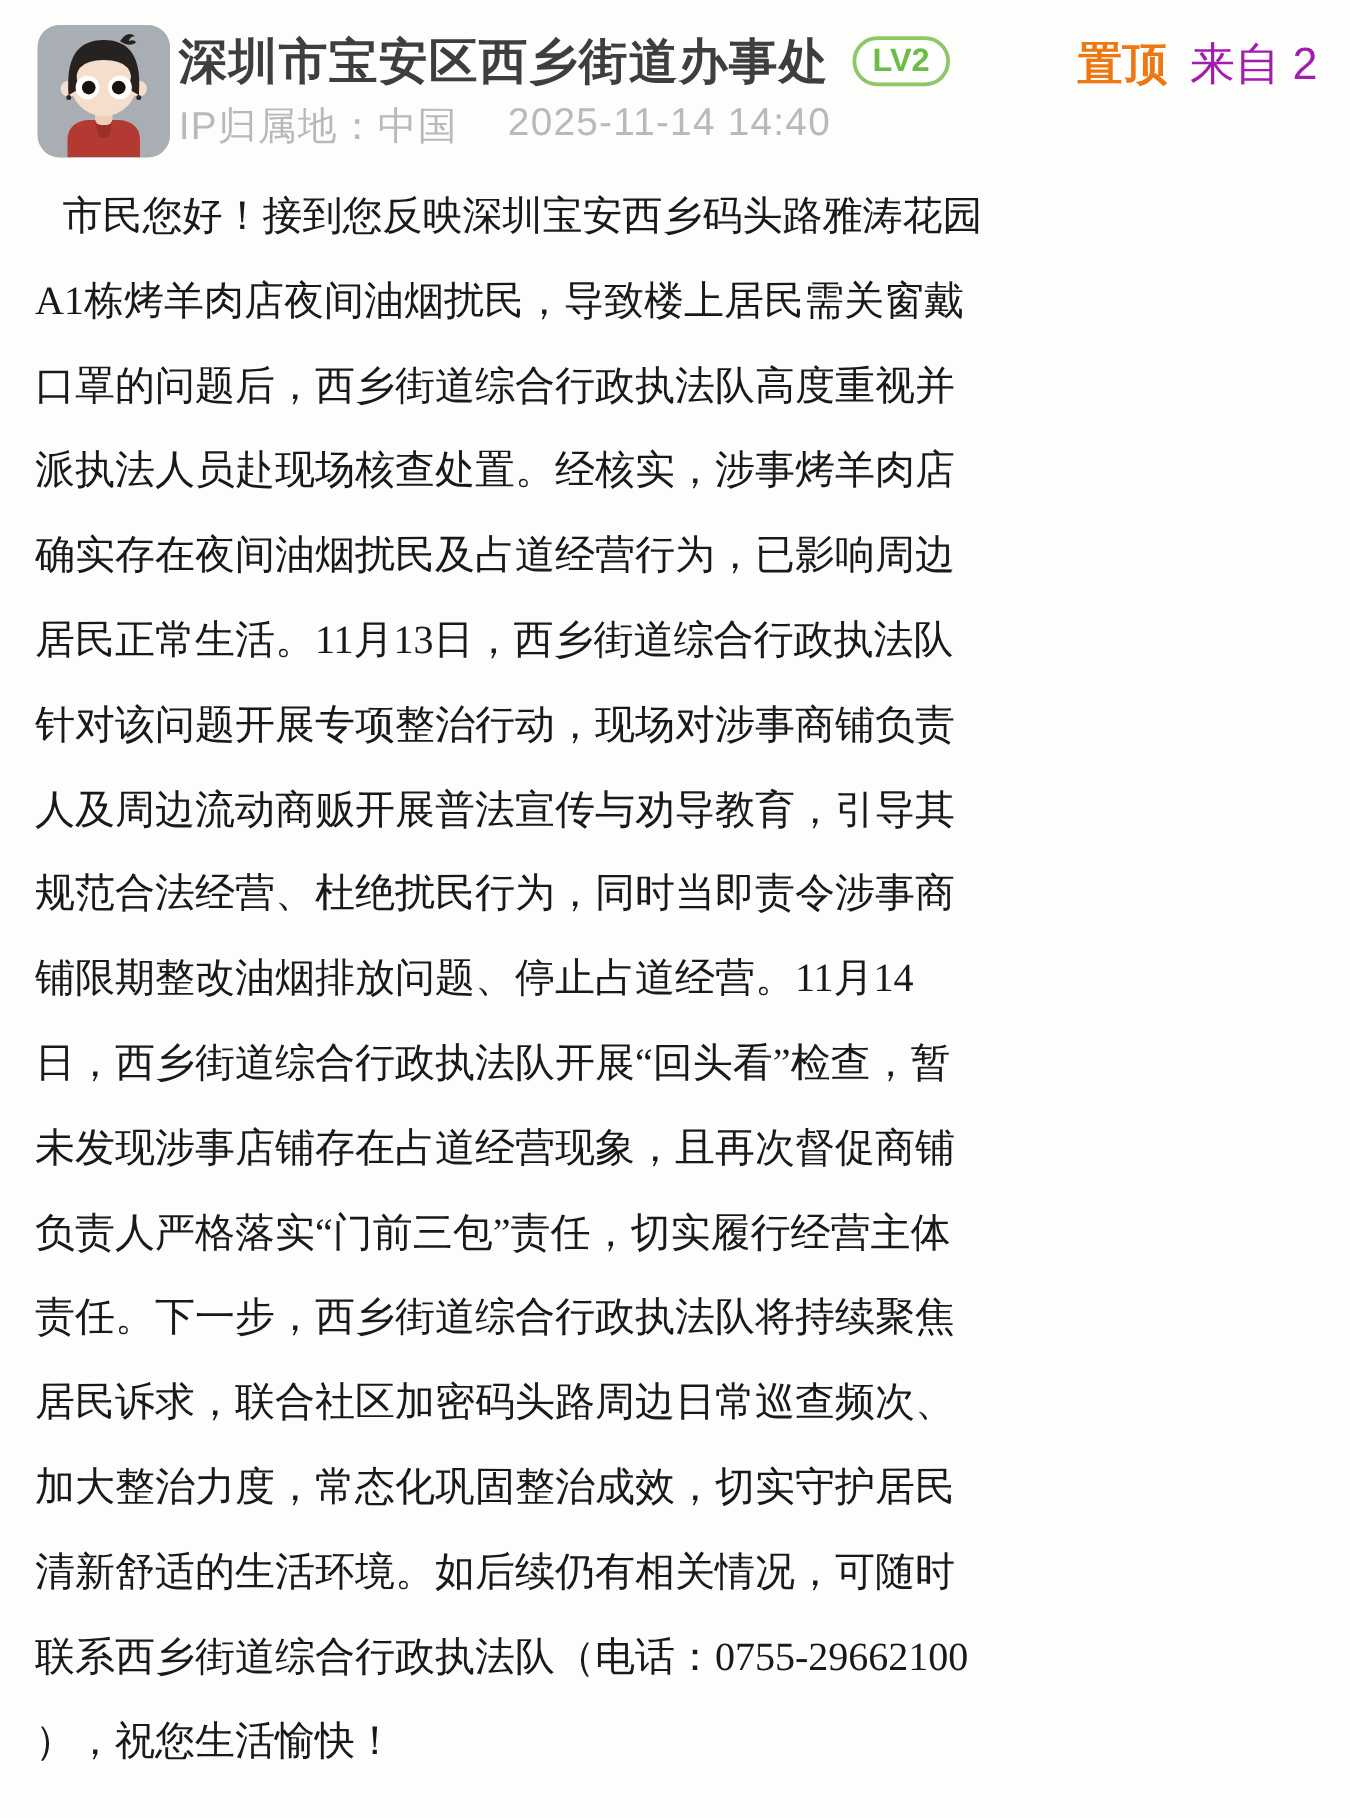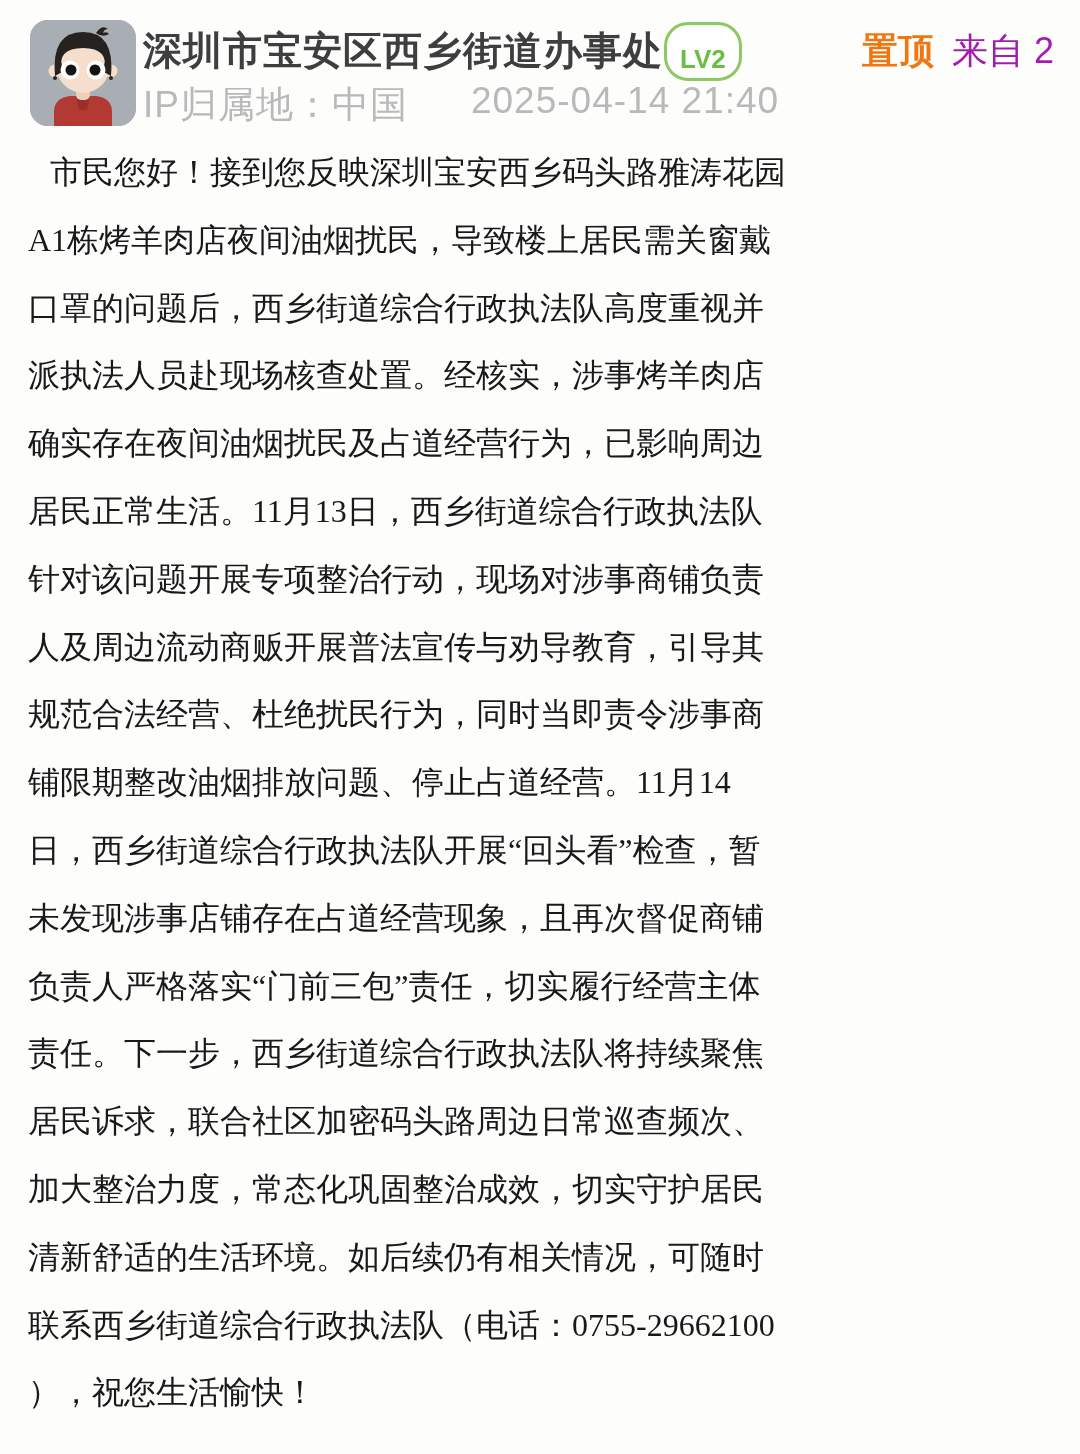--- a/index.html
+++ b/index.html
@@ -23,46 +23,46 @@
     overflow: hidden;
     background: #a9aeb4;
   }
   .avatar svg { display: block; width: 100%; height: 100%; }
 
   .name-row {
     position: absolute;
     left: 143px; top: 22px;
     display: flex;
     align-items: center;
-    gap: 1px;
+    gap: 19px;
     white-space: nowrap;
   }
   .account-name {
     font-size: 39px;
     font-weight: 700;
     color: #3e3e3e;
     letter-spacing: 1px;
   }
   .lv-badge {
     border: 3px solid var(--badge-green, #8cc863);
     color: var(--badge-green-text, #6cbd45);
     border-radius: 24px;
     font-size: 26px;
     font-weight: 700;
-    padding: 20px 13px 4px 13px;
+    padding: 2px 13px 4px 13px;
     line-height: 1.1;
     background: #fefefe;
   }
 
   .meta-row {
     position: absolute;
     left: 143px; top: 80px;
     display: flex;
-    gap: 63px;
-    font-size: 37px;
+    gap: 40px;
+    font-size: 31px;
     color: #b9b9b9;
     letter-spacing: 1px;
     white-space: nowrap;
   }
 
   .header-right {
     position: absolute;
     right: 26px; top: 27px;
     display: flex;
     gap: 18px;
@@ -128,21 +128,21 @@
     </svg>
   </div>
 
   <div class="name-row">
     <span class="account-name">深圳市宝安区西乡街道办事处</span>
     <span class="lv-badge">LV2</span>
   </div>
 
   <div class="meta-row">
     <span>IP归属地：中国</span>
-    <span>2025-04-14 21:40</span>
+    <span>2025-11-14 14:40</span>
   </div>
 
   <div class="header-right">
     <span class="pinned-badge">置顶</span>
     <span class="source-link">来自 2</span>
   </div>
 
   <div class="post-body">
     <div class="post-body-text">市民您好！接到您反映深圳宝安西乡码头路雅涛花园
 A1栋烤羊肉店夜间油烟扰民，导致楼上居民需关窗戴

